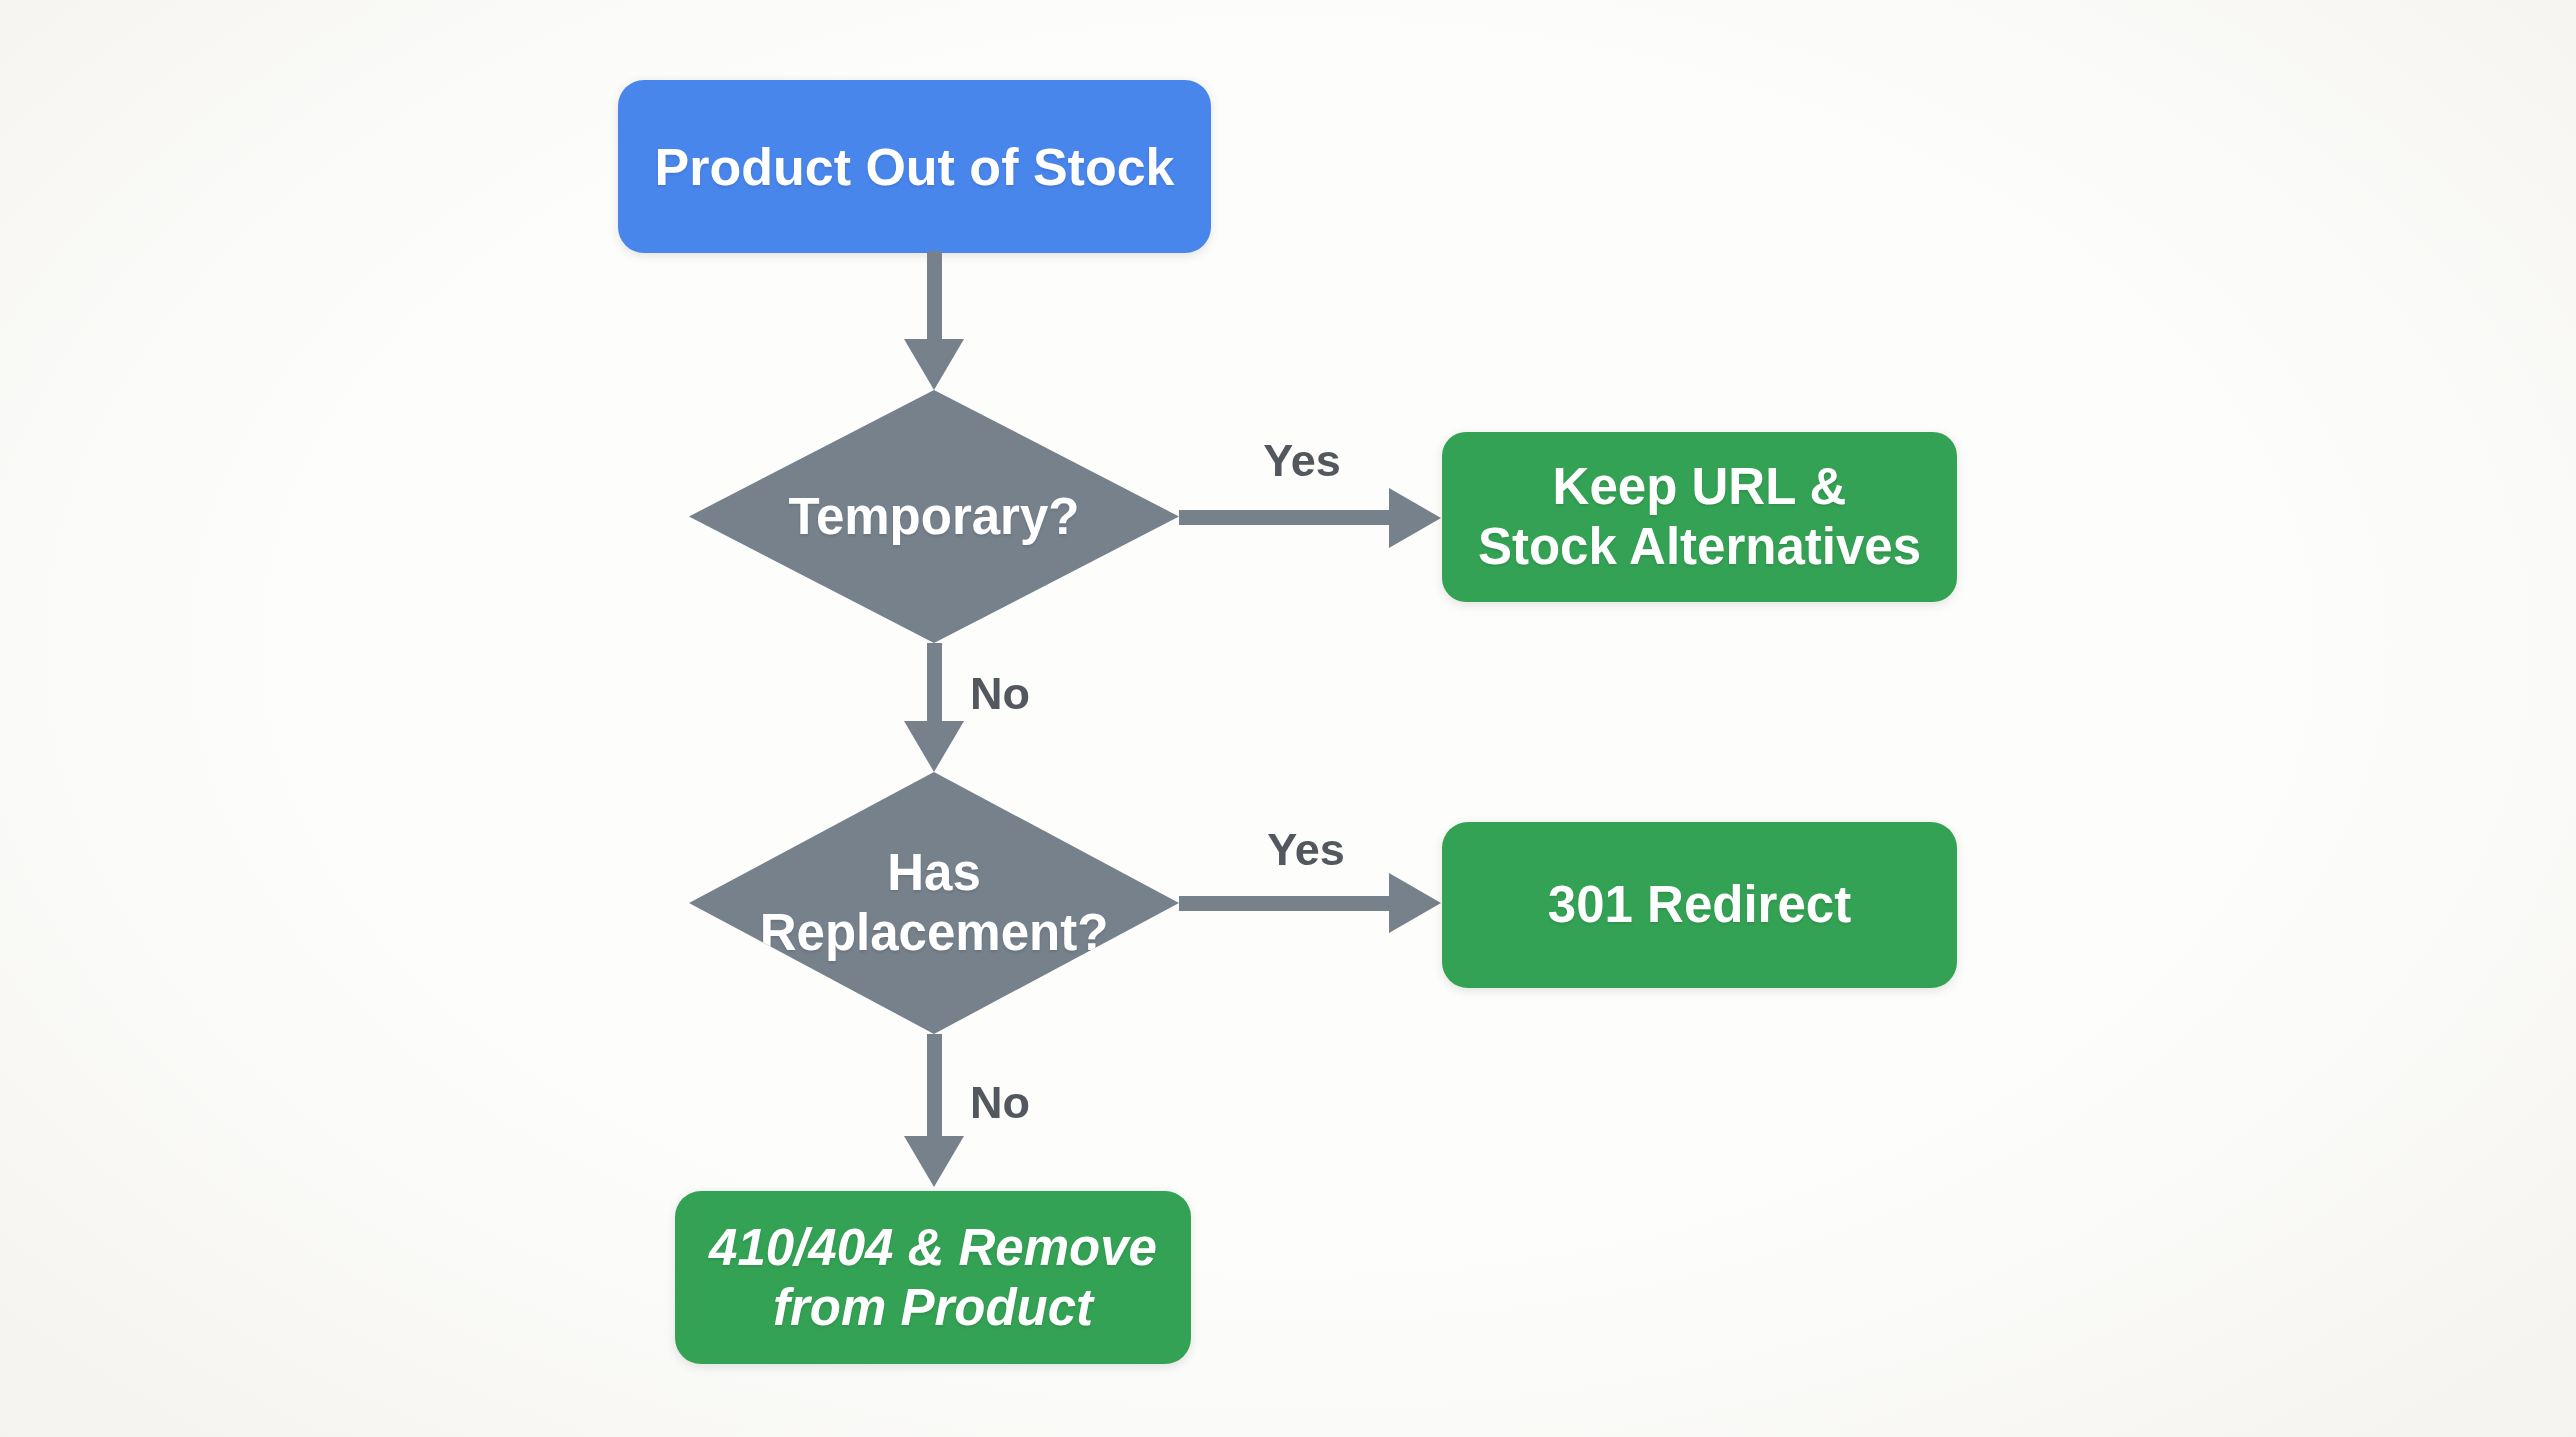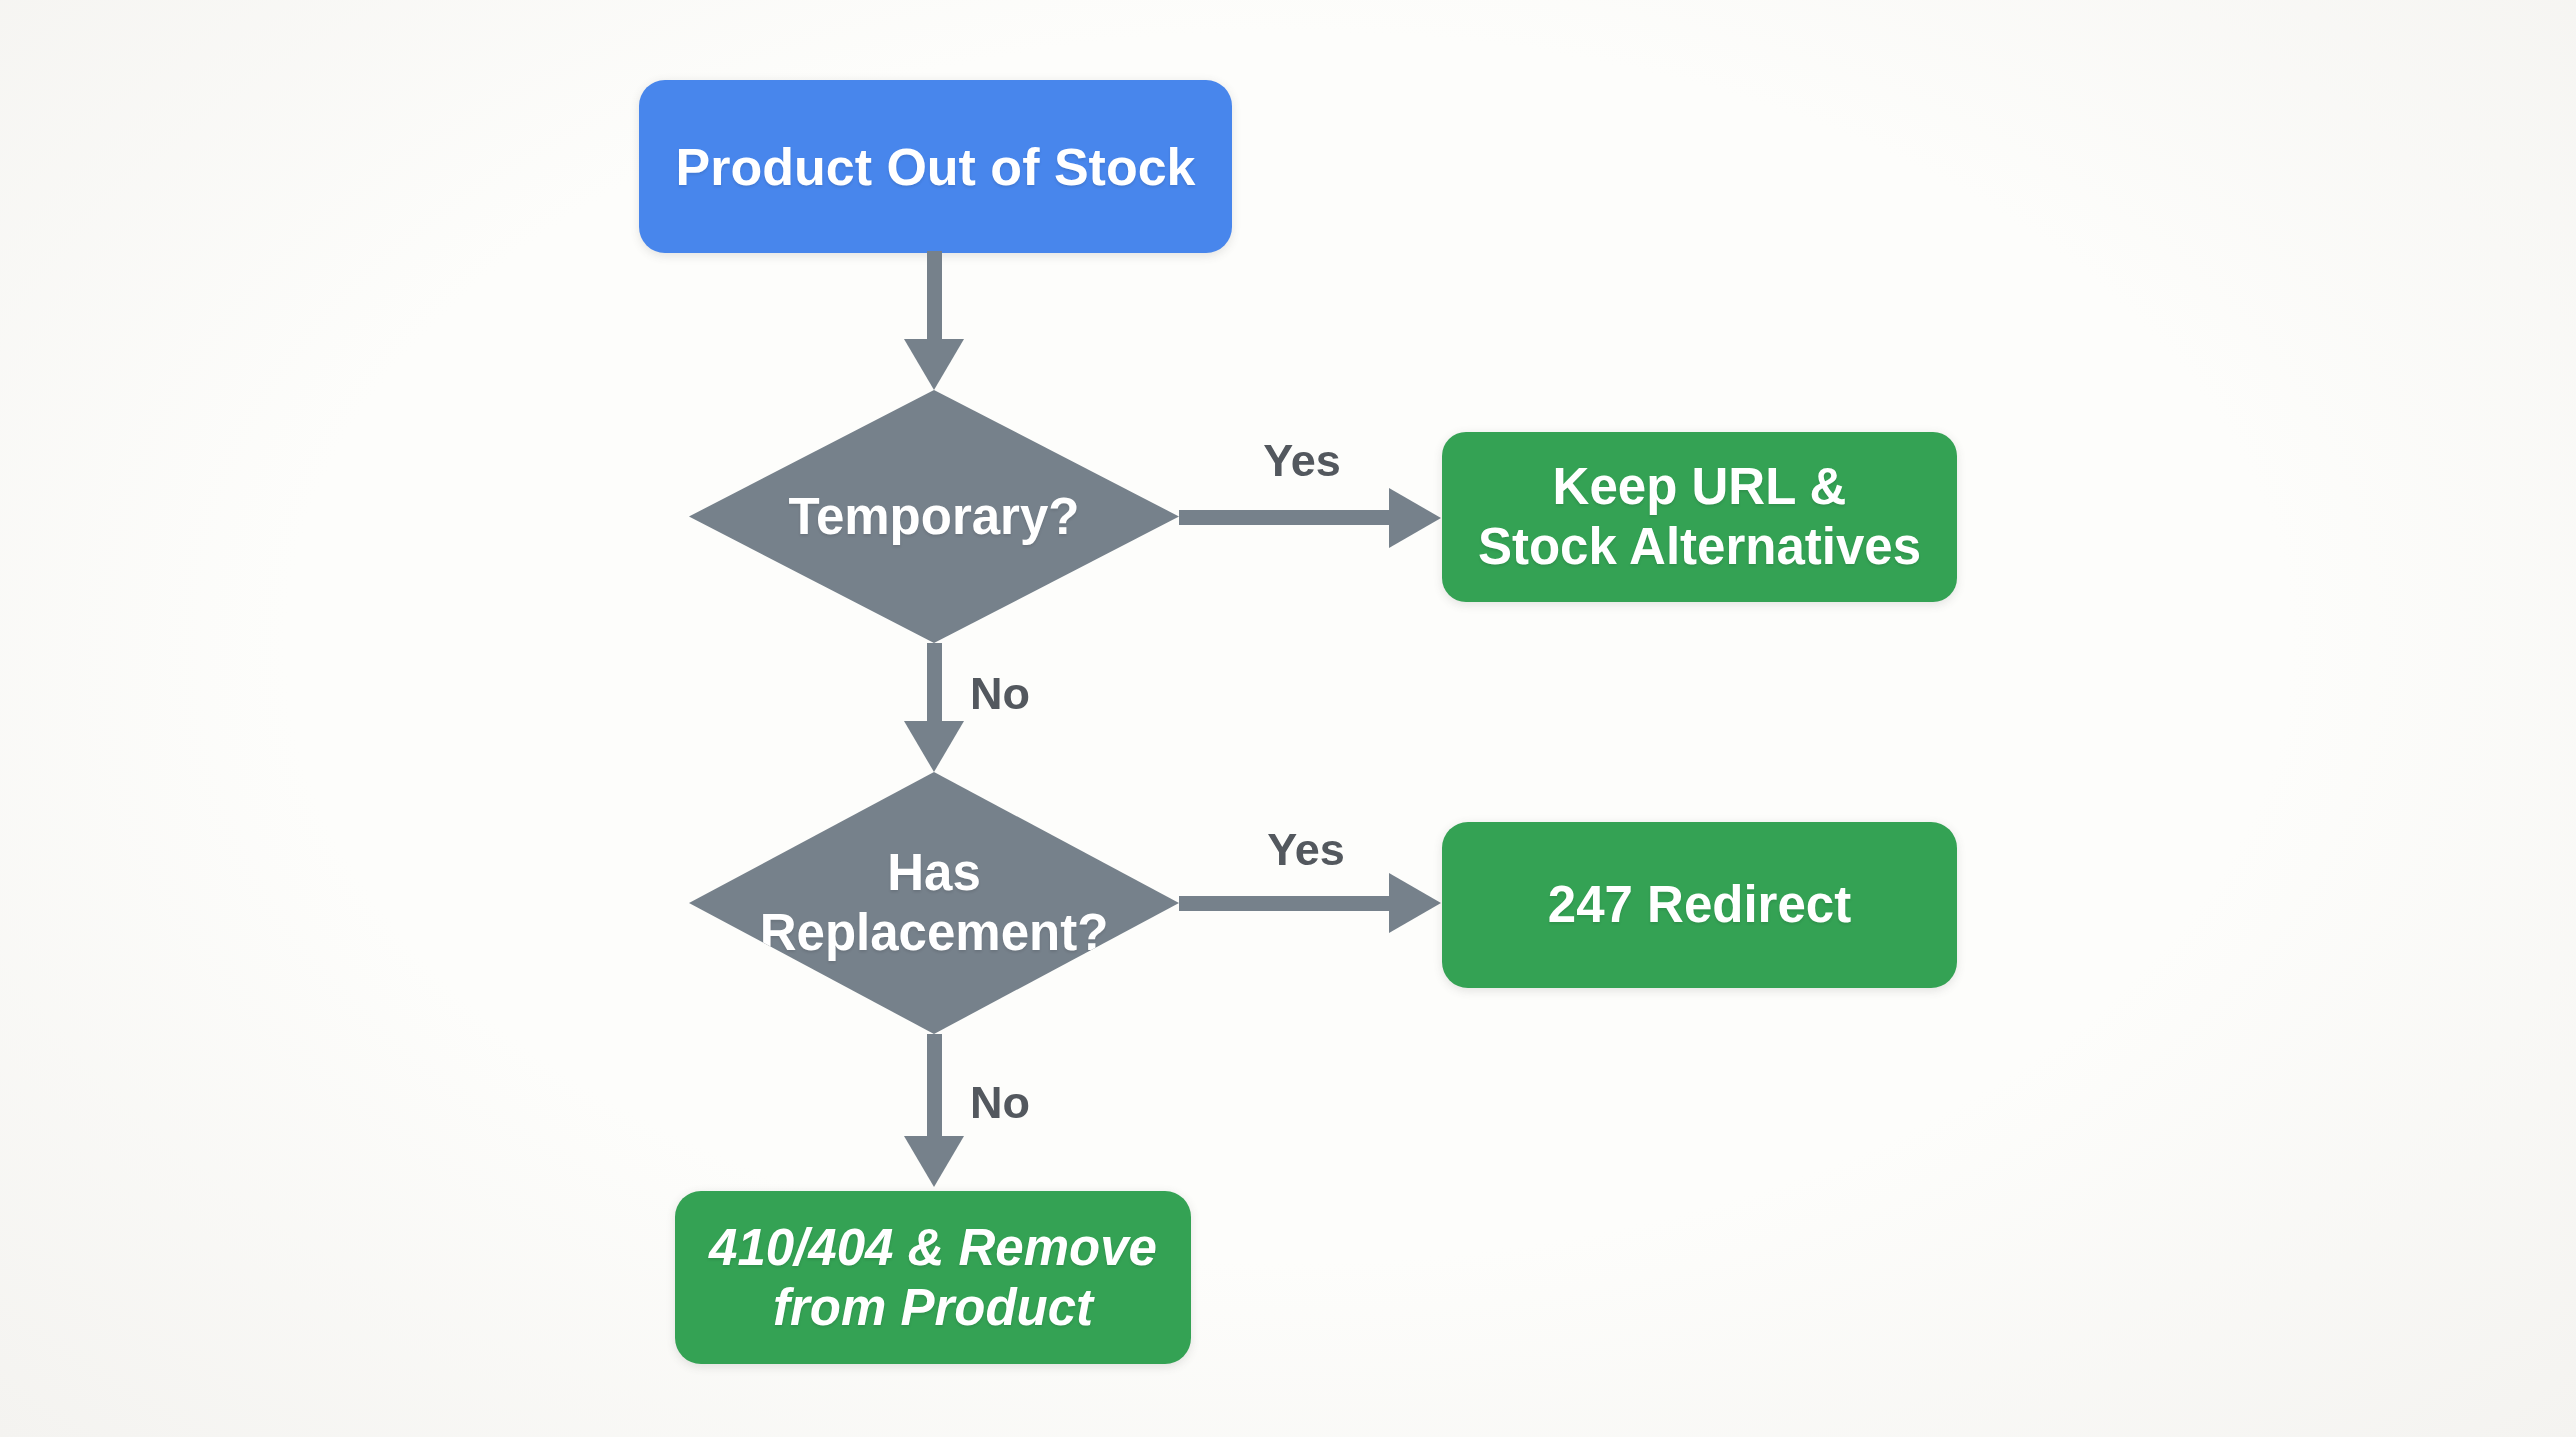--- a/index.html
+++ b/index.html
@@ -72,21 +72,21 @@
     font-size: 45px;
     line-height: 49px;
     color: var(--edge-label-text);
   }
 </style>
 </head>
 <body>
 
 <div class="canvas">
 
-  <div class="node blue" style="left:639px; top:80px; width:593px; height:173px;">
+  <div class="node blue" style="left:618px; top:80px; width:593px; height:173px;">
     <div class="line">Product Out of Stock</div>
   </div>
 
   <div class="shaft-v" style="left:927px; top:251px; height:88px;"></div>
   <div class="head-down" style="left:904px; top:339px;"></div>
 
   <div class="diamond" style="left:689px; top:390px; width:490px; height:253px;">
     <div class="line">Temporary?</div>
   </div>
 
@@ -106,21 +106,21 @@
   <div class="diamond" style="left:689px; top:772px; width:490px; height:262px;">
     <div class="line">Has</div>
     <div class="line">Replacement?</div>
   </div>
 
   <div class="edge-label" style="left:1245px; top:825px;">Yes</div>
   <div class="shaft-h" style="left:1179px; top:896px; width:210px;"></div>
   <div class="head-right" style="left:1389px; top:873px;"></div>
 
   <div class="node green" style="left:1442px; top:822px; width:515px; height:166px;">
-    <div class="line">247 Redirect</div>
+    <div class="line">301 Redirect</div>
   </div>
 
   <div class="edge-label" style="left:939px; top:1078px;">No</div>
   <div class="shaft-v" style="left:927px; top:1034px; height:102px;"></div>
   <div class="head-down" style="left:904px; top:1136px;"></div>
 
   <div class="node green" style="left:675px; top:1191px; width:516px; height:173px;font-style:italic;">
     <div class="line">410/404 &amp; Remove</div>
     <div class="line">from Product</div>
   </div>

